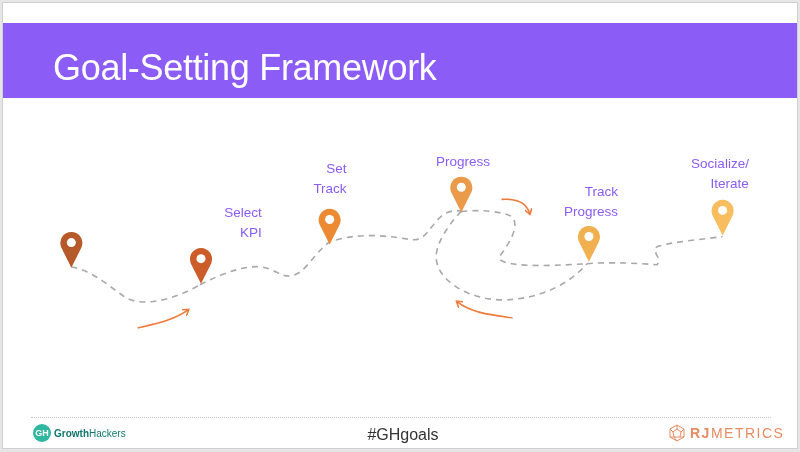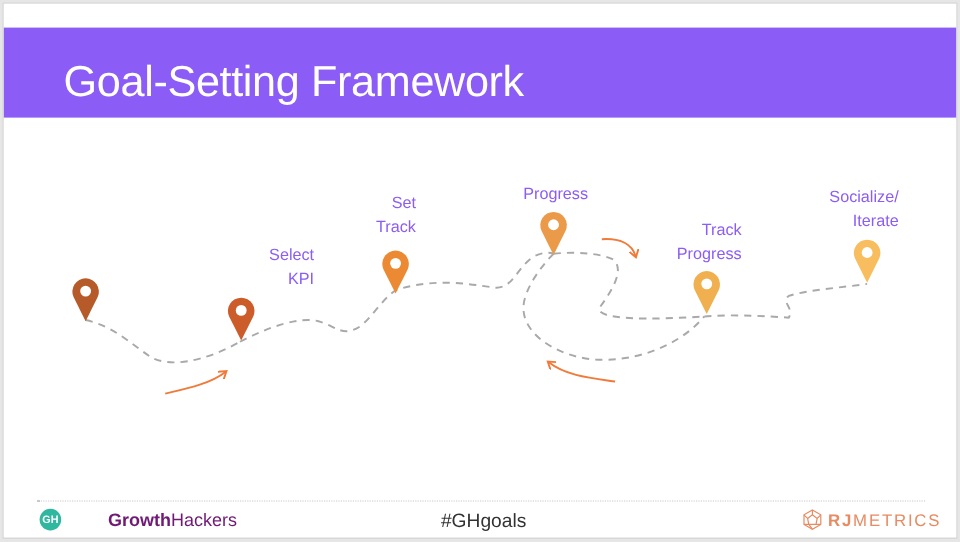--- a/index.html
+++ b/index.html
@@ -29,26 +29,26 @@
     .diagram { position: absolute; left: 0; top: 0; width: 800px; height: 452px; }
     .label {
       position: absolute; transform: translateX(-50%);
       text-align: right; color: #8b5cf6; font-size: 13.5px; line-height: 20px;
       white-space: nowrap;
     }
     .footer-rule {
       position: absolute; left: 28px; right: 26px; top: 414px;
       border-top: 1px dotted #c8c8c8;
     }
-    .gh-logo { position: absolute; left: 30px; top: 421px; display: flex; align-items: center; gap: 36px; }
+    .gh-logo { position: absolute; left: 30px; top: 421px; display: flex; align-items: center; }
     .gh-circle {
       width: 18px; height: 18px; border-radius: 50%; background: #2fb7a0;
       color: #fff; font-size: 9px; font-weight: bold; display: flex; align-items: center; justify-content: center;
     }
-    .gh-text { margin-left: 3px; font-size: 15px; color: #701a75; }
+    .gh-text { margin-left: 3px; font-size: 10px; color: #0f766e; }
     .gh-text b { font-weight: bold; }
     .hashtag {
       position: absolute; left: 400px; top: 423px; transform: translateX(-50%);
       font-size: 16px; color: #333; text-align: center;
     }
     .rj-logo { position: absolute; left: 665px; top: 421px; display: flex; align-items: center; }
     .rj-text { margin-left: 4px; font-size: 14px; color: #e88b62; letter-spacing: 1.5px; }
     .rj-text b { font-weight: bold; margin-top: 38px; }
   </style>
 </head>

